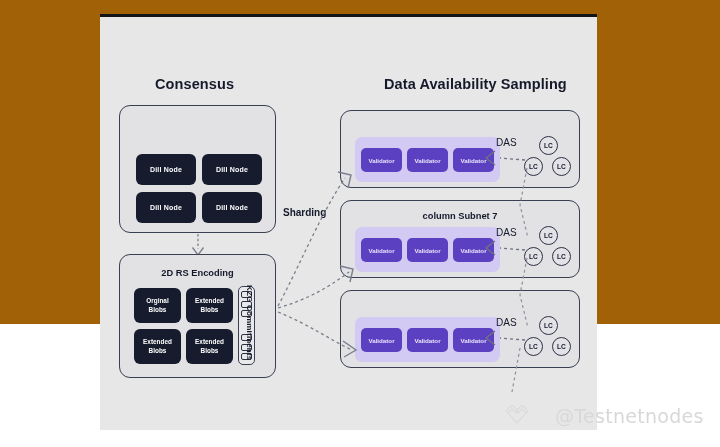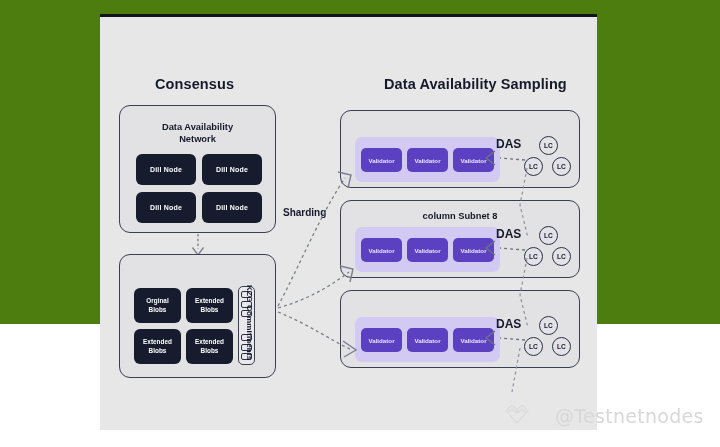--- a/index.html
+++ b/index.html
@@ -10,21 +10,21 @@
     height: 447px;
     background: #ffffff;
     font-family: "Liberation Sans", "DejaVu Sans", sans-serif;
     overflow: hidden;
   }
 
   #root {
     position: relative;
     width: 720px;
     height: 324px;
-    background: #4d7c0f;
+    background: #a16207;
   }
 
   
   .panel {
     position: absolute;
     left: 100px;
     top: 14px;
     width: 497px;
     height: 416px;
     background: #e7e7e8;
@@ -196,22 +196,22 @@
     justify-content: center;
   }
   .validator.v0 { left: 6px; }
   .validator.v1 { left: 52px; }
   .validator.v2 { left: 98px; }
 
   .das-label {
     position: absolute;
     left: 155px;
     top: 26px;
-    font-size: 12px;
-    font-weight: bold;
+    font-size: 10px;
+    font-weight: normal;
     color: #15192a;
   }
 
   .lc {
     position: absolute;
     width: 19px;
     height: 19px;
     border: 1.4px solid #2b3142;
     border-radius: 50%;
     background: #e3e2e7;
@@ -254,36 +254,33 @@
 <body>
 
 <div id="root">
 
   <div class="panel"></div>
 
   <div class="heading" id="heading-consensus">Consensus</div>
   <div class="heading" id="heading-das">Data Availability Sampling</div>
 
   <div class="card" id="da-network">
-    <div class="card-title" id="da-network-title">
-      <span>Data Availability</span><br>
-      <span>Network</span>
-    </div>
     <div class="dill-node" id="dill-0">Dill Node</div>
     <div class="dill-node" id="dill-1">Dill Node</div>
     <div class="dill-node" id="dill-2">Dill Node</div>
     <div class="dill-node" id="dill-3">Dill Node</div>
   </div>
 
   <svg id="vert-connector" viewBox="0 0 16 24">
     <line x1="8" y1="0" x2="8" y2="15" stroke="#7b7f8c" stroke-width="1.3" stroke-dasharray="2.4 2.4"></line>
     <path d="M2.5 13.5 L8 21 L13.5 13.5" fill="none" stroke="#7b7f8c" stroke-width="1.3"></path>
   </svg>
 
   <div class="card" id="rs-encoding">
+    <div class="card-title" id="rs-title">2D RS Encoding</div>
 
     <div class="blob" id="blob-0">
       <span>Orginal</span>
       <span>Blobs</span>
     </div>
     <div class="blob" id="blob-1">
       <span>Extended</span>
       <span>Blobs</span>
     </div>
     <div class="blob" id="blob-2">
@@ -318,21 +315,21 @@
       <div class="validator v1">Validator</div>
       <div class="validator v2">Validator</div>
     </div>
     <div class="das-label">DAS</div>
     <div class="lc lc0">LC</div>
     <div class="lc lc1">LC</div>
     <div class="lc lc2">LC</div>
   </div>
 
   <div class="card subnet" id="subnet-2">
-    <div class="card-title subnet-title">column Subnet 8</div>
+    <div class="card-title subnet-title">column Subnet 7</div>
     <div class="validator-group">
       <div class="validator v0">Validator</div>
       <div class="validator v1">Validator</div>
       <div class="validator v2">Validator</div>
     </div>
     <div class="das-label">DAS</div>
     <div class="lc lc0">LC</div>
     <div class="lc lc1">LC</div>
     <div class="lc lc2">LC</div>
   </div>

